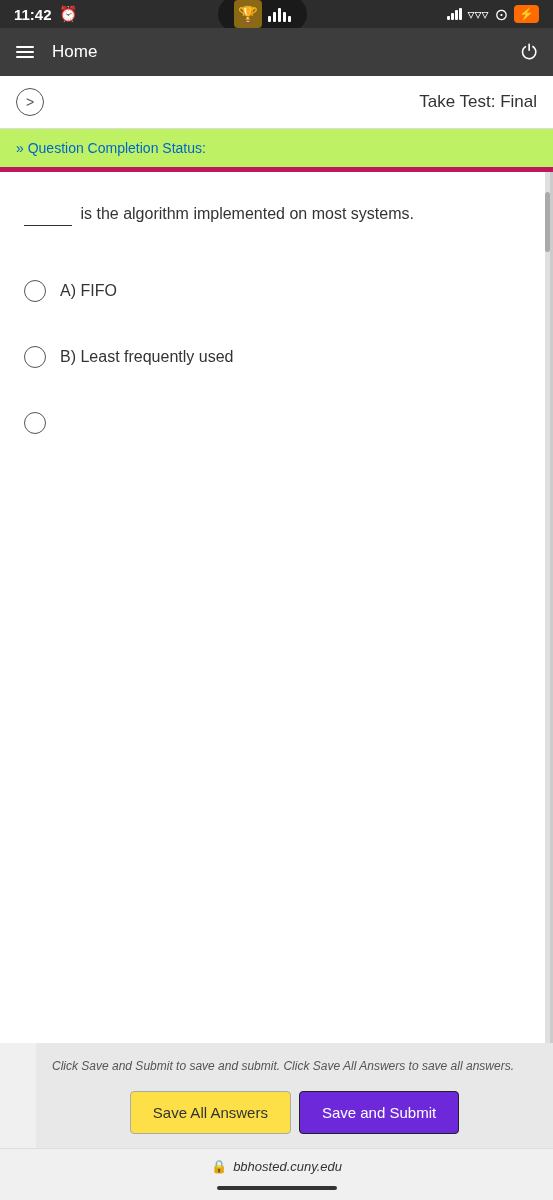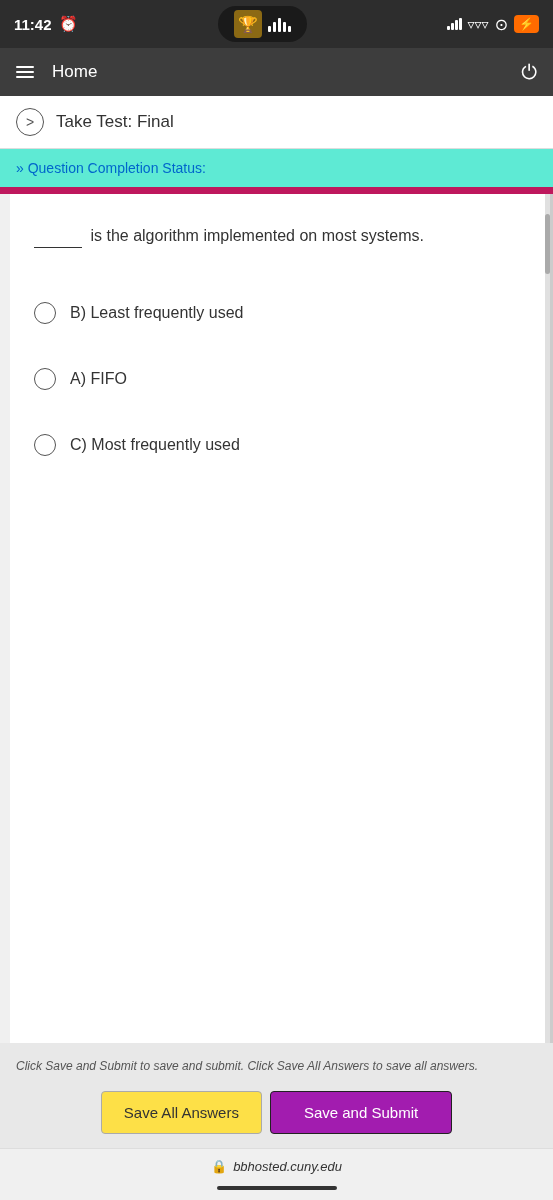--- a/index.html
+++ b/index.html
@@ -10,21 +10,21 @@
       font-family: -apple-system, BlinkMacSystemFont, 'Helvetica Neue', Arial, sans-serif;
       background: #f0f0f0;
       display: flex;
       flex-direction: column;
     }
 
     
     .status-bar {
       background: #2d2d2d;
       color: white;
-      height: 48px;
+      height: 28px;
       display: flex;
       align-items: center;
       justify-content: space-between;
       padding: 0 14px;
       flex-shrink: 0;
     }
 
     .status-bar-left {
       font-size: 15px;
       font-weight: 600;
@@ -164,45 +164,44 @@
       color: #555;
       cursor: pointer;
       flex-shrink: 0;
     }
 
     .page-title {
       font-size: 17px;
       color: #333;
       font-weight: 400;
       flex: 1;
-      text-align: left;
+      text-align: right;
     }
 
     
     .completion-status-bar {
-      background: #5eead4;
+      background: #bef264;
       padding: 10px 16px;
-      border-bottom: 7px solid #be185d;
+      border-bottom: 5px solid #be185d;
       flex-shrink: 0;
     }
 
     .completion-status-label {
       font-size: 14px;
       color: #0066cc;
       font-weight: 500;
     }
 
     
     .main-content {
       background: white;
       flex: 1;
       padding: 30px 24px 20px 24px;
       position: relative;
       border-right: 3px solid #ccc;
-      margin-left: 10px;
     }
 
     .question-text {
       font-size: 16px;
       color: #333;
       margin-bottom: 36px;
       line-height: 1.5;
     }
 
     .blank {
@@ -258,20 +257,21 @@
       border-radius: 3px;
       position: absolute;
       top: 20px;
     }
 
     
     .footer {
       background: #e8e8e8;
       padding: 14px 16px;
       flex-shrink: 0;
+      margin-left: 36px;
     }
 
     .footer-hint {
       font-size: 12px;
       color: #555;
       line-height: 1.5;
       font-style: italic;
       margin-bottom: 16px;
     }
 
@@ -286,25 +286,25 @@
       border: 1px solid #aaa;
       color: #333;
       font-size: 15px;
       padding: 12px 22px;
       border-radius: 4px;
       cursor: pointer;
       font-family: inherit;
     }
 
     .btn-save-submit {
-      background: #a21caf;
+      background: #6d28d9;
       border: 1px solid #222;
       color: white;
       font-size: 15px;
-      padding: 12px 33px;
+      padding: 12px 22px;
       border-radius: 4px;
       cursor: pointer;
       font-family: inherit;
     }
 
     
     .url-bar {
       background: #f0f0f0;
       display: flex;
       align-items: center;
@@ -401,29 +401,28 @@
 </div>
 
 <div class="main-content">
   <div class="question-text">
     <span class="blank"></span><span> is the algorithm implemented on most systems.</span>
   </div>
 
   <div class="answer-options">
     <div class="answer-option">
       <div class="radio-circle"></div>
-      <span class="option-label">B) Least frequently used</span>
+      <span class="option-label">A) FIFO</span>
     </div>
     <div class="answer-option">
       <div class="radio-circle"></div>
-      <span class="option-label">A) FIFO</span>
+      <span class="option-label">B) Least frequently used</span>
     </div>
     <div class="answer-option">
       <div class="radio-circle"></div>
-      <span class="option-label">C) Most frequently used</span>
     </div>
   </div>
 
   <div class="scrollbar-track">
     <div class="scrollbar-thumb"></div>
   </div>
 </div>
 
 <div class="footer">
   <div class="footer-hint">Click Save and Submit to save and submit. Click Save All Answers to save all answers.</div>

